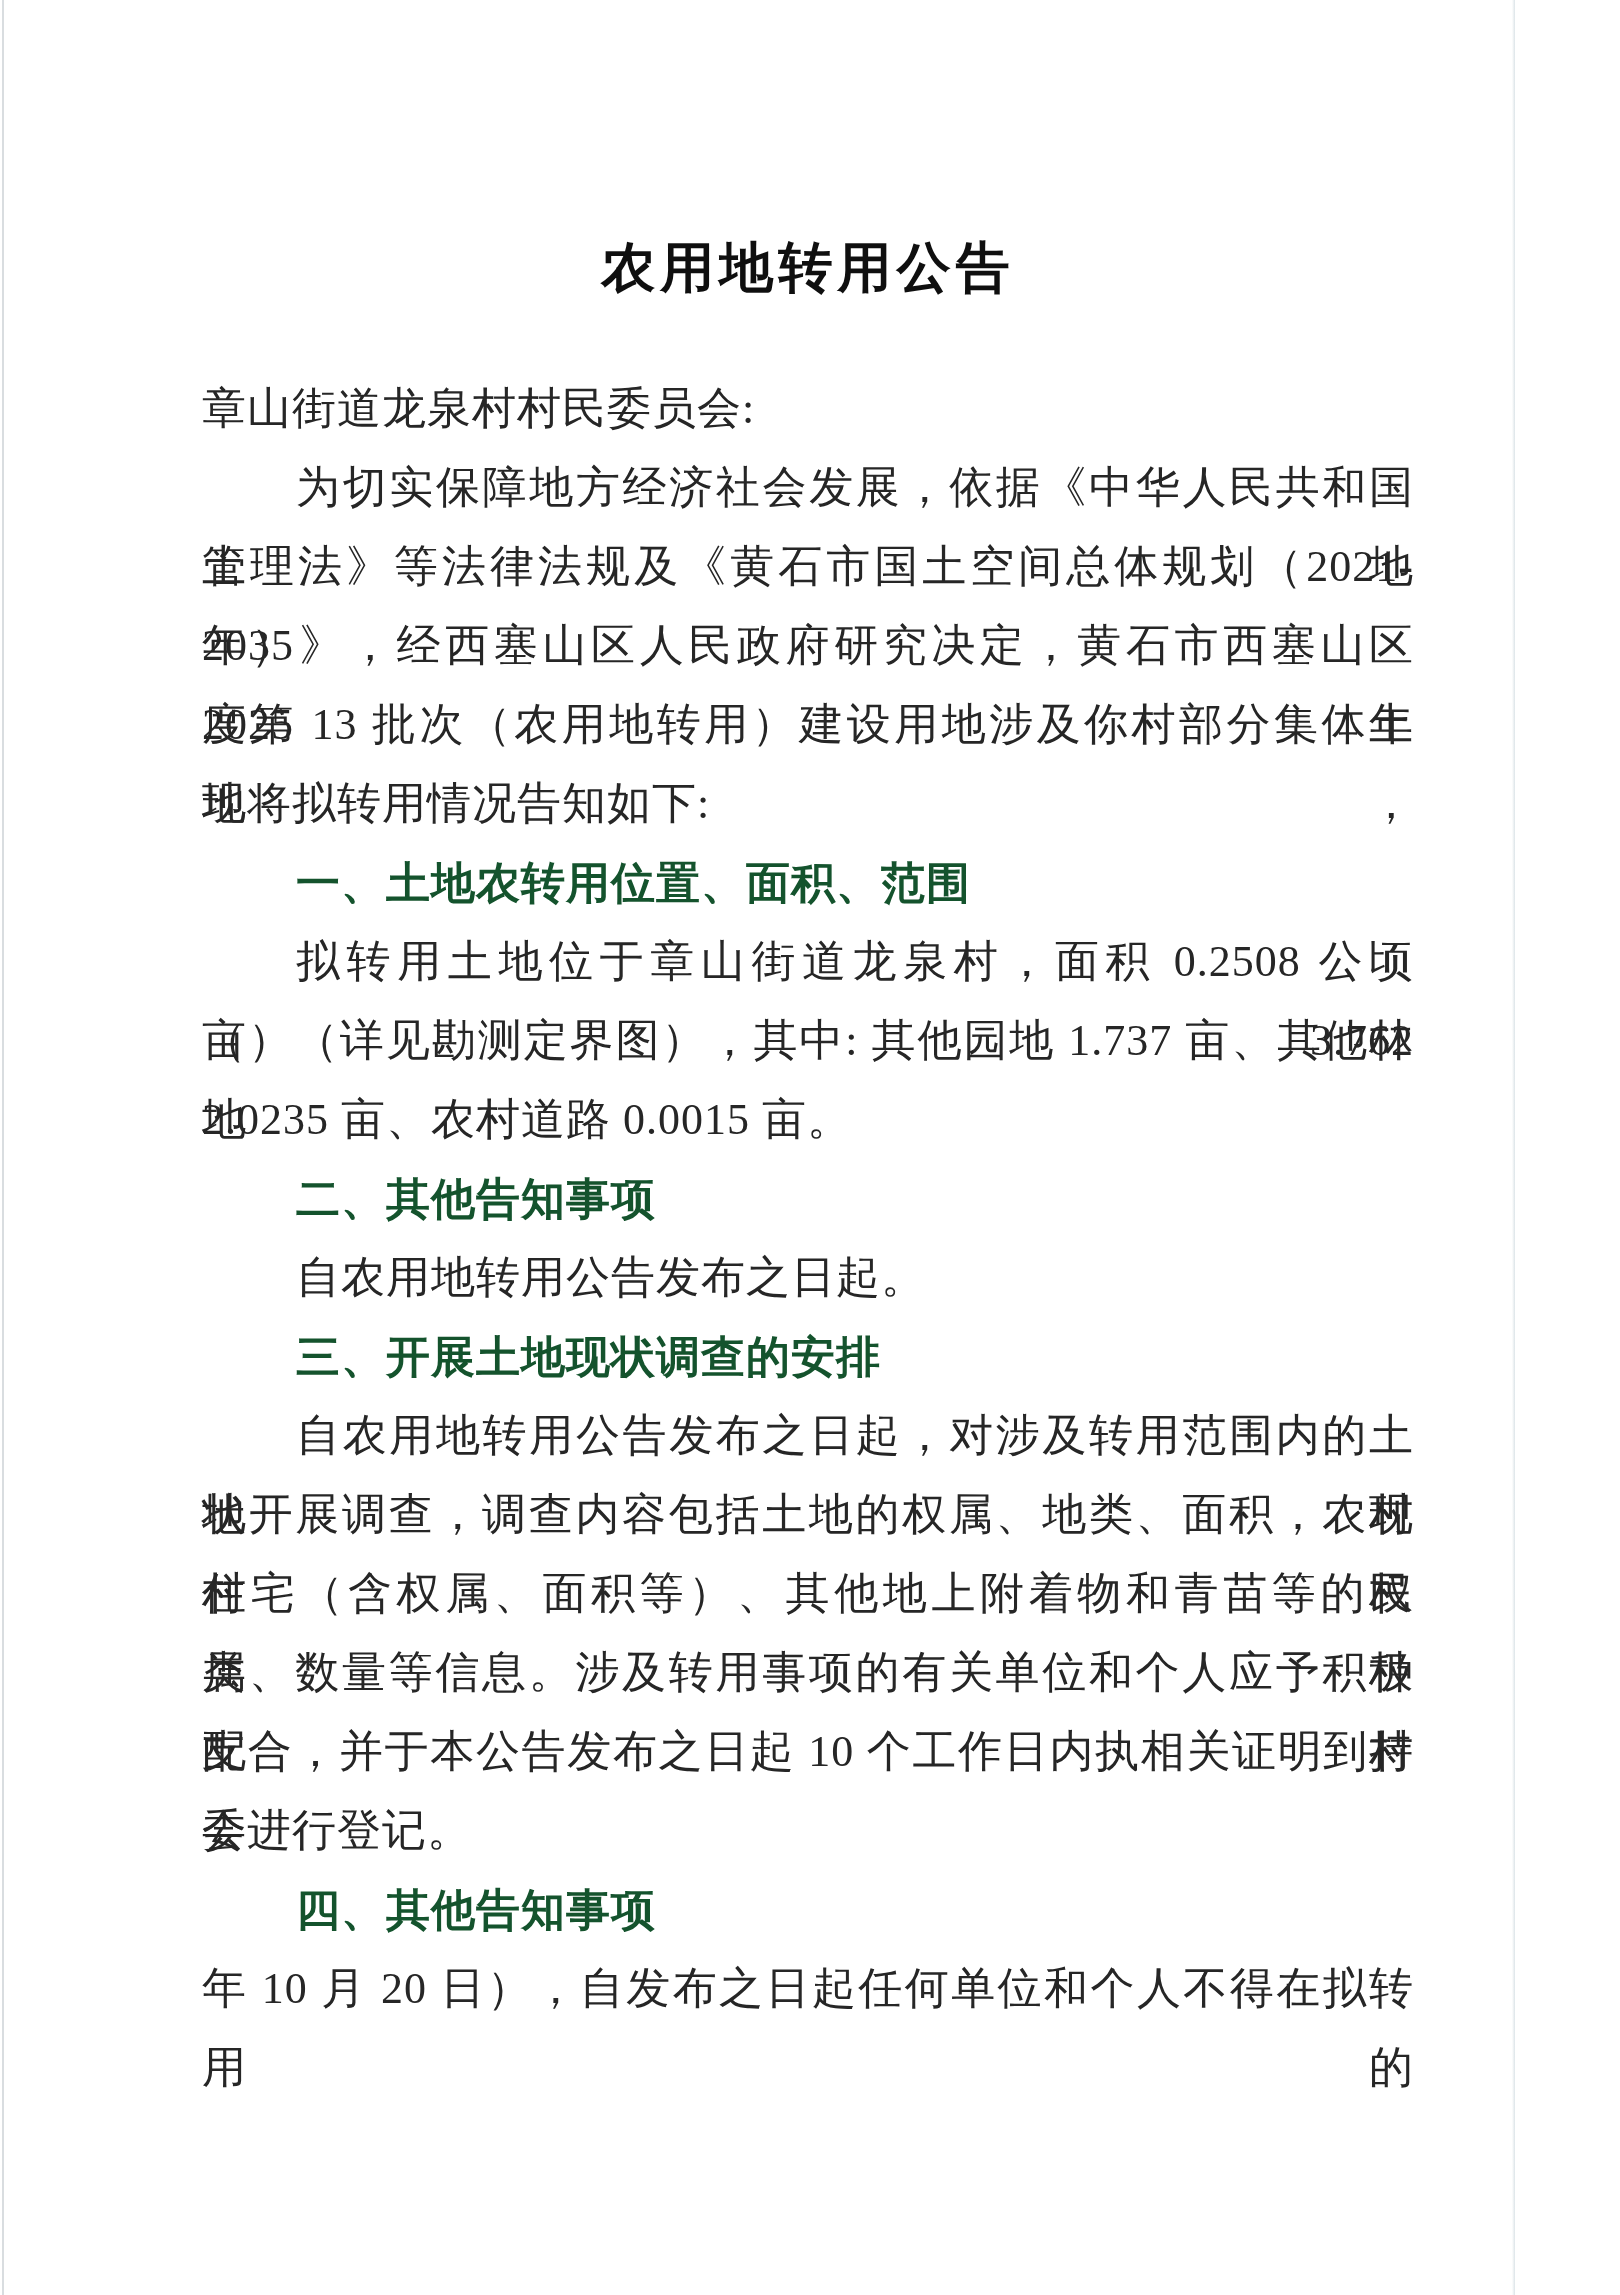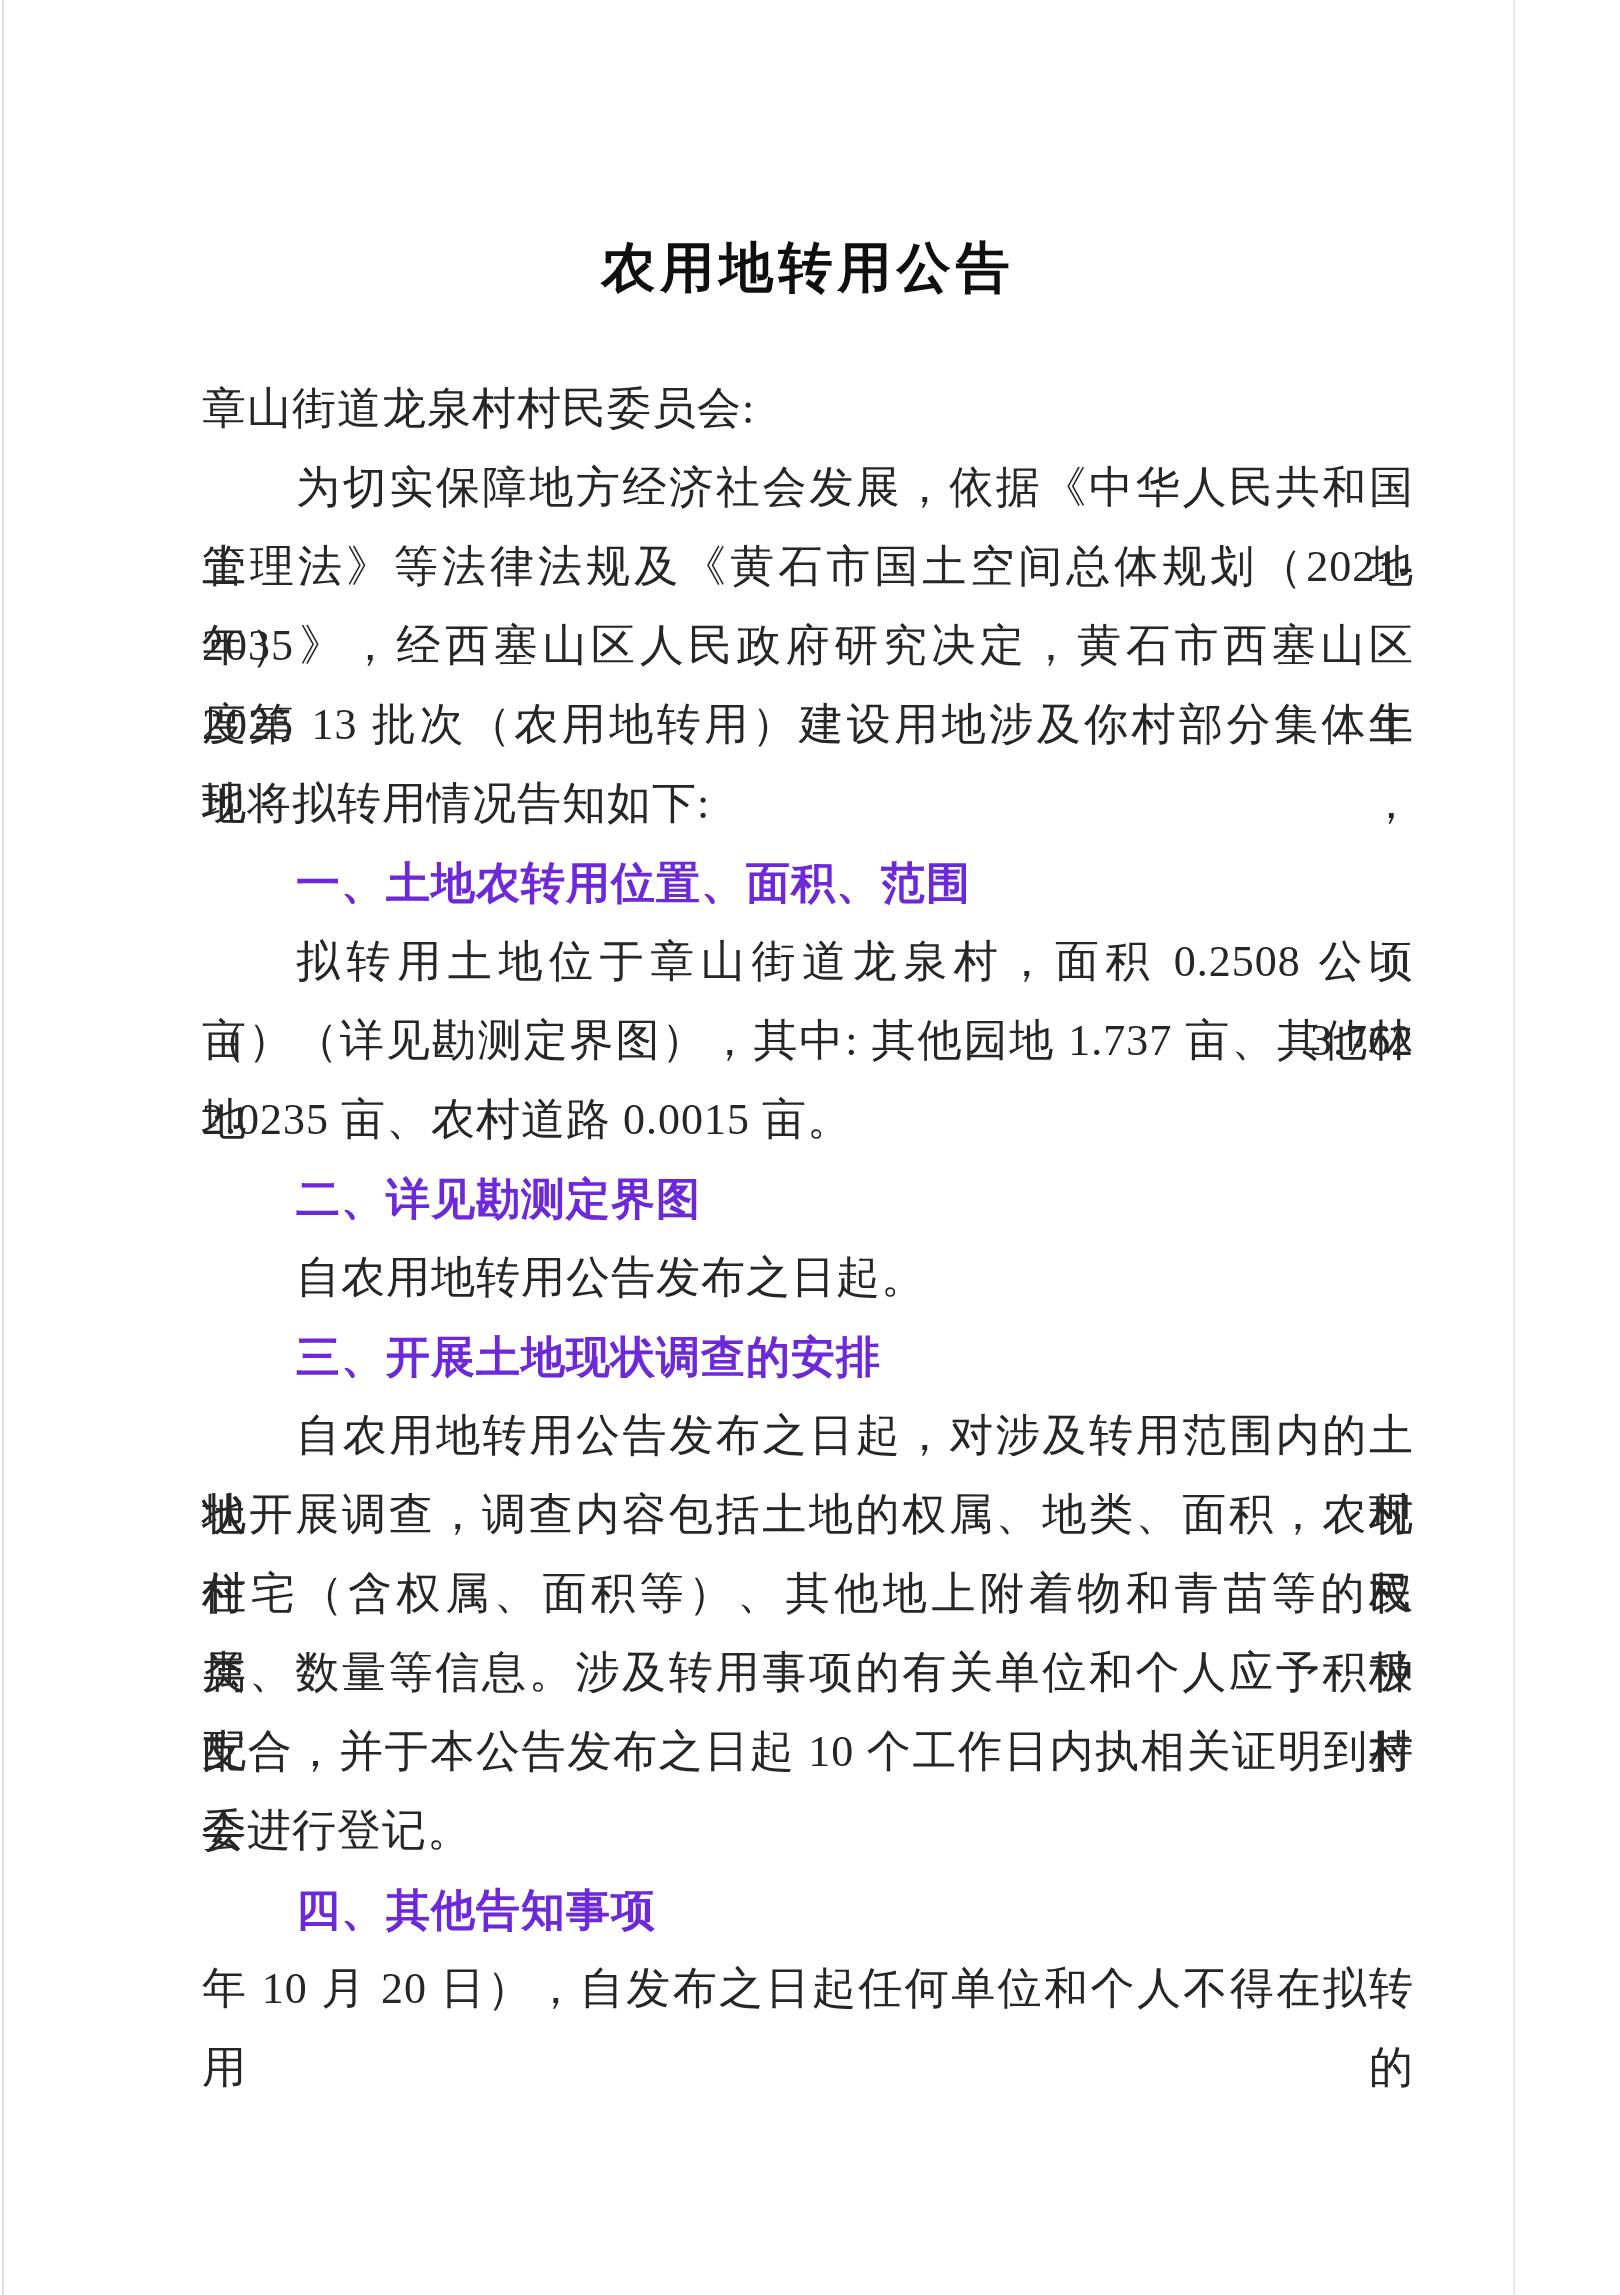--- a/index.html
+++ b/index.html
@@ -60,21 +60,21 @@
     text-indent: 94px;
   }
   .justify {
     text-align: justify;
     text-align-last: justify;
     font-family: Liberation Serif, serif;
   }
   .heading {
     font-family: "Liberation Sans", "DejaVu Sans", sans-serif;
     font-weight: 700;
-    color: #6d28d9;
+    color: #14532d;
   }
 </style>
 </head>
 <body>
 
 <div class="page">
   <div class="edge-left"></div>
   <div class="edge-right"></div>
 
   <div class="doc">
@@ -85,21 +85,21 @@
     <div class="line justify">管理法》等法律法规及《黄石市国土空间总体规划（2021-2035</div>
     <div class="line justify">年）》，经西塞山区人民政府研究决定，黄石市西塞山区 2025 年</div>
     <div class="line justify">度第 13 批次（农用地转用）建设用地涉及你村部分集体土地，</div>
     <div class="line">现将拟转用情况告知如下:</div>
 
     <div class="line indent heading">一、土地农转用位置、面积、范围</div>
     <div class="line indent justify">拟转用土地位于章山街道龙泉村，面积 0.2508 公顷（3.762</div>
     <div class="line justify">亩）（详见勘测定界图），其中: 其他园地 1.737 亩、其他林地</div>
     <div class="line">2.0235 亩、农村道路 0.0015 亩。</div>
 
-    <div class="line indent heading">二、详见勘测定界图</div>
+    <div class="line indent heading">二、其他告知事项</div>
     <div class="line indent">自农用地转用公告发布之日起。</div>
 
     <div class="line indent heading">三、开展土地现状调查的安排</div>
     <div class="line indent justify">自农用地转用公告发布之日起，对涉及转用范围内的土地现</div>
     <div class="line justify">状开展调查，调查内容包括土地的权属、地类、面积，农村村民</div>
     <div class="line justify">住宅（含权属、面积等）、其他地上附着物和青苗等的权属、种</div>
     <div class="line justify">类、数量等信息。涉及转用事项的有关单位和个人应予积极支持</div>
     <div class="line justify">配合，并于本公告发布之日起 10 个工作日内执相关证明到村委</div>
     <div class="line">会进行登记。</div>
 

